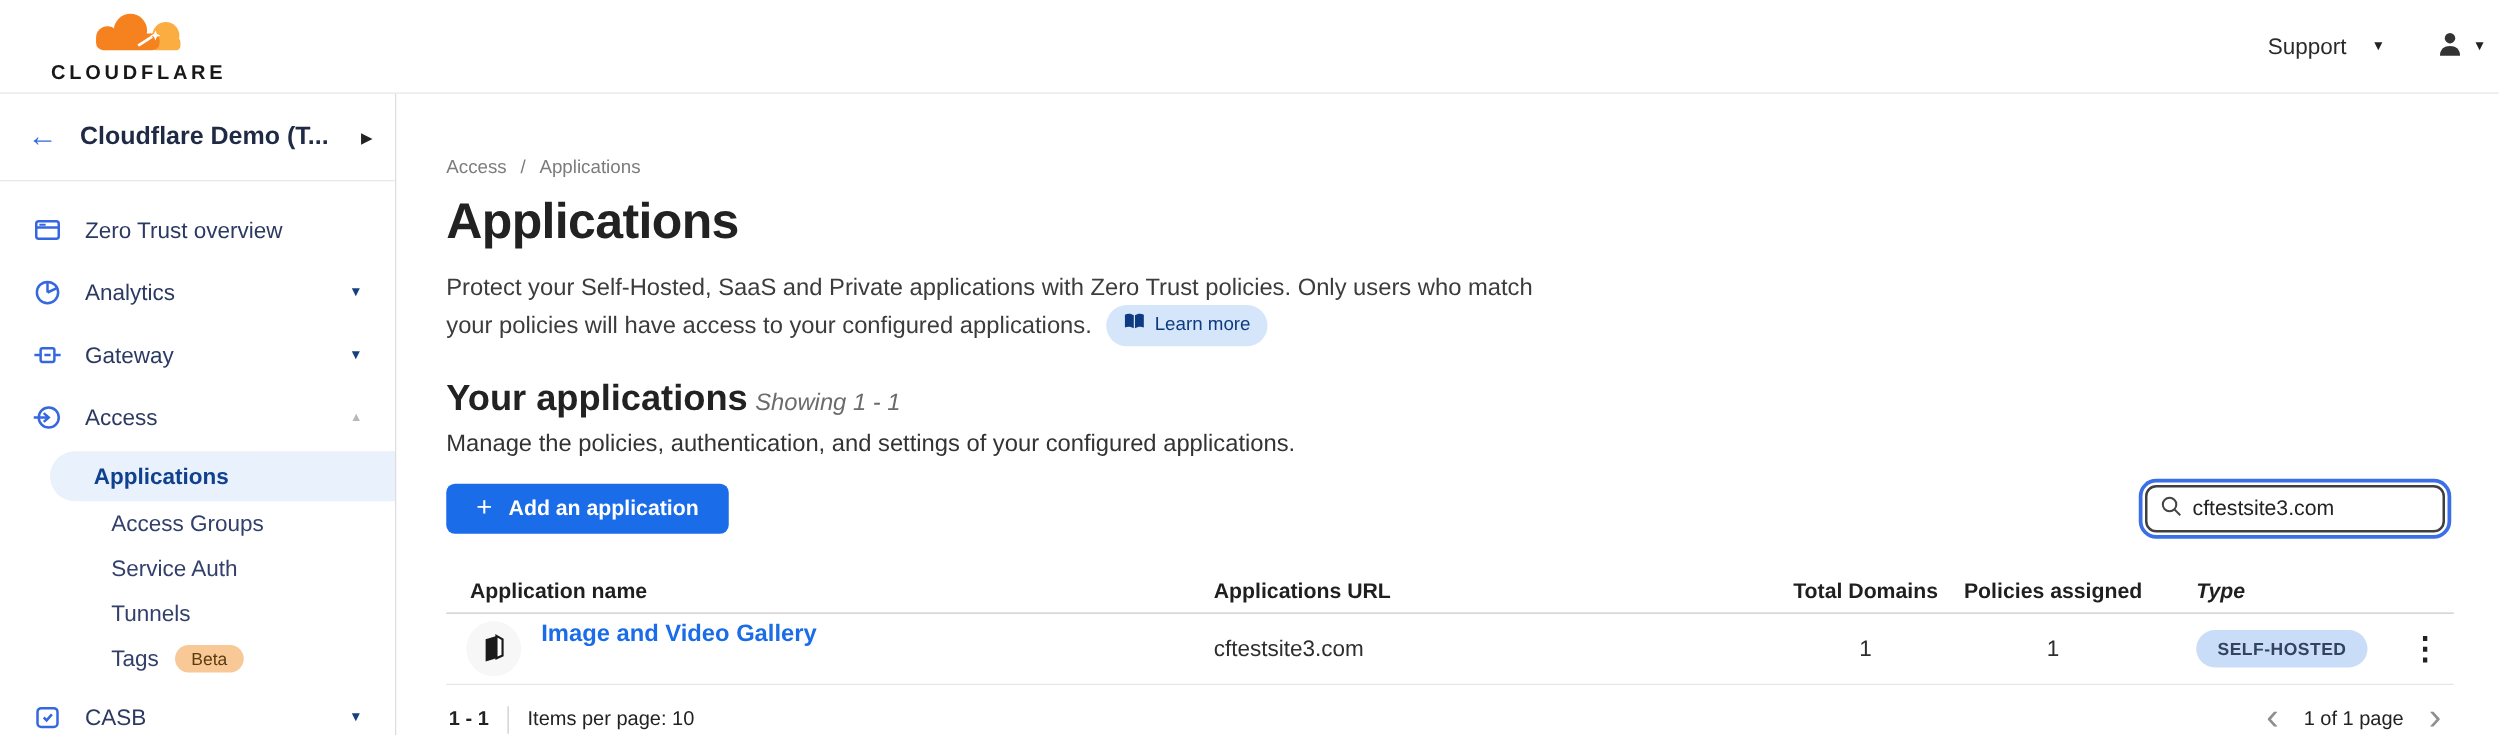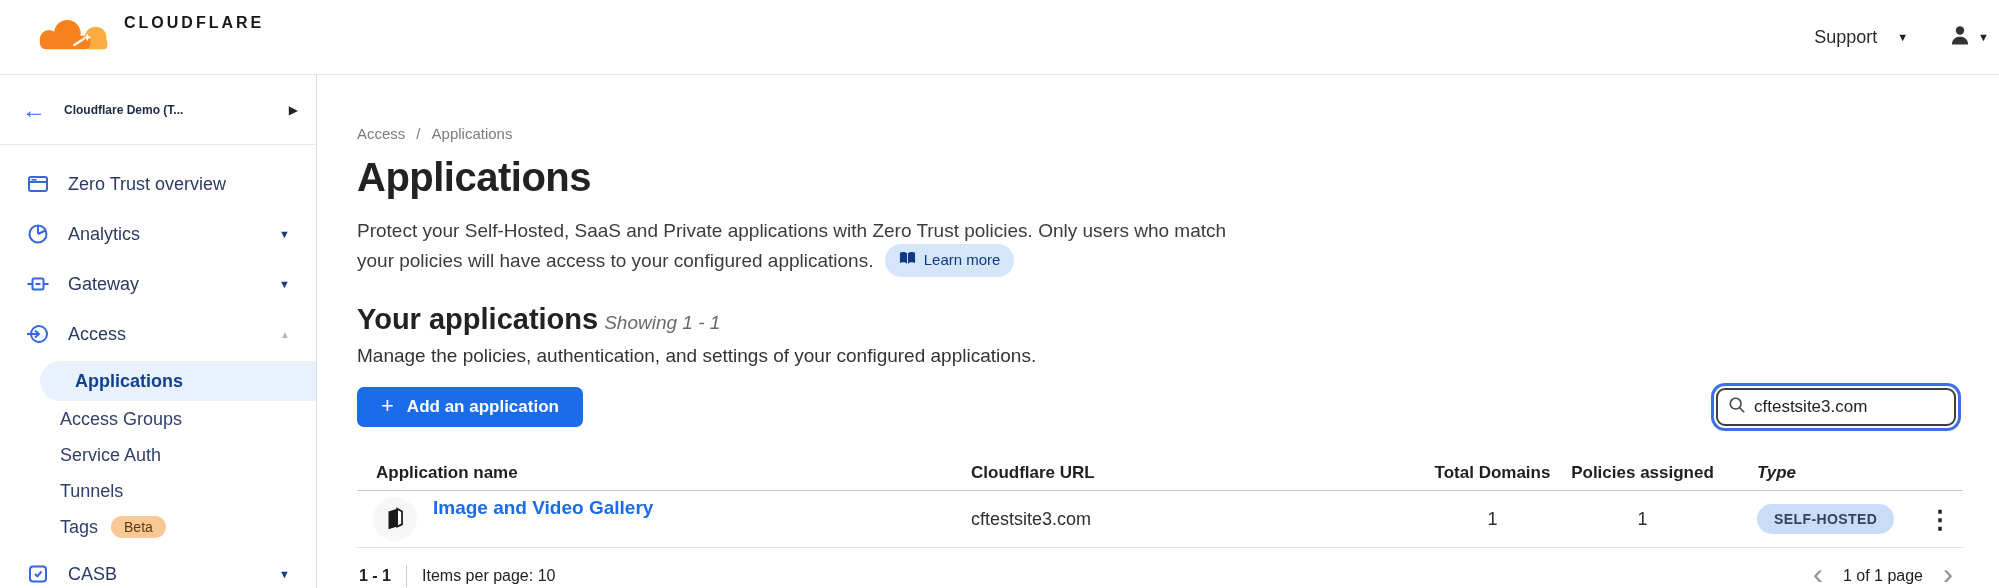--- a/index.html
+++ b/index.html
@@ -2,48 +2,48 @@
 <html><head>
 <meta charset="utf-8">
 <style>
   * { box-sizing: border-box; margin: 0; padding: 0; }
   html,body { width:1999px; height:588px; overflow:hidden; background:#fff;
     font-family:"Liberation Sans", sans-serif; color:#222; }
 
   
   .top-header { height:75px; display:flex; align-items:center; justify-content:space-between;
     padding:0 14px 0 24px; border-bottom:1px solid #e6e6e6; }
-  .logo { display:flex; flex-direction:row; align-items:flex-start; width:126px; cursor:pointer; }
+  .logo { display:flex; flex-direction:column; align-items:center; width:126px; cursor:pointer;margin-left:24px; }
   .logo-text { font-size:16px; font-weight:700; letter-spacing:3px; color:#181818; margin-top:-1px; }
   .header-right { display:flex; align-items:center; gap:40px; padding-right:2px; }
   .support { display:flex; align-items:center; gap:20px; font-size:18px; color:#2b2b2b; cursor:pointer; }
   .caret-down { font-size:11px; color:#16407c; line-height:1; }
   .caret-down.dark { color:#222; }
   .user-menu { display:flex; align-items:center; gap:6px; cursor:pointer; margin-right:-6px; }
 
   
   .shell { display:flex; height:513px; }
 
   
   .sidebar { width:317px; flex-shrink:0; border-right:1px solid #ddd; }
   .side-head { height:70px; display:flex; align-items:center; gap:18px;
     padding:0 18px 0 22px; border-bottom:1px solid #e8e8e8; }
   .back-icon { font-size:24px; color:#3567e0; cursor:pointer; line-height:1; }
-  .account-name { flex:1; font-size:12px; font-weight:700; color:#1f2a45;
+  .account-name { flex:1; font-size:20px; font-weight:700; color:#1f2a45;
     white-space:nowrap; overflow:hidden; }
   .expand-icon { font-size:12px; color:#222; cursor:pointer; }
   .nav { padding-top:14px; }
   .nav-item { height:50px; display:flex; align-items:center; gap:18px;
     padding:0 26px; cursor:pointer; }
   .nav-icon { width:24px; height:24px; display:flex; align-items:center; justify-content:center; }
   .nav-label { flex:1; font-size:18px; color:#2c3a63; }
   .nav-caret { font-size:11px; color:#16407c; }
   .nav-caret.expanded { font-size:10px; color:#b8b8b8; }
   .nav-sub { margin:2px 0 4px; }
-  .sub-item { height:36px; display:flex; align-items:center; padding-left:60px;
+  .sub-item { height:36px; display:flex; align-items:center; padding-left:89px;
     font-size:18px; color:#32406b; cursor:pointer; }
   .sub-item.selected { height:40px; margin-left:40px; padding-left:35px;
     background:#e8f1fc; border-radius:999px 0 0 999px; font-weight:700; color:#10418f; }
   .beta-badge { background:#f8c996; color:#5c3a10; font-size:14px; padding:3px 13px;
     border-radius:999px; margin-left:13px; }
 
   
   .main { flex:1; padding:50px 36px 0 40px; }
   .breadcrumb { display:flex; align-items:center; gap:11px; font-size:15px;
     color:#7c7c7c; margin-bottom:13px; }
@@ -249,21 +249,21 @@
             <line x1="13" y1="13" x2="18" y2="18"></line>
           </svg>
         </span>
         <input value="cftestsite3.com" style="">
       </div>
     </div>
 
     <div>
       <div class="thead">
         <div class="th-name">Application name</div>
-        <div>Cloudflare URL</div>
+        <div>Applications URL</div>
         <div class="th-center">Total Domains</div>
         <div class="th-center">Policies assigned</div>
         <div class="th-type">Type</div>
         <div></div>
       </div>
       <div class="trow">
         <div class="cell-name">
           <span class="app-icon">
             <svg width="26" height="26" viewBox="0 0 24 24">
               <path d="M6 5 L14 2.5 V19 L6 21.5 Z" fill="#1b1b1b"></path>

